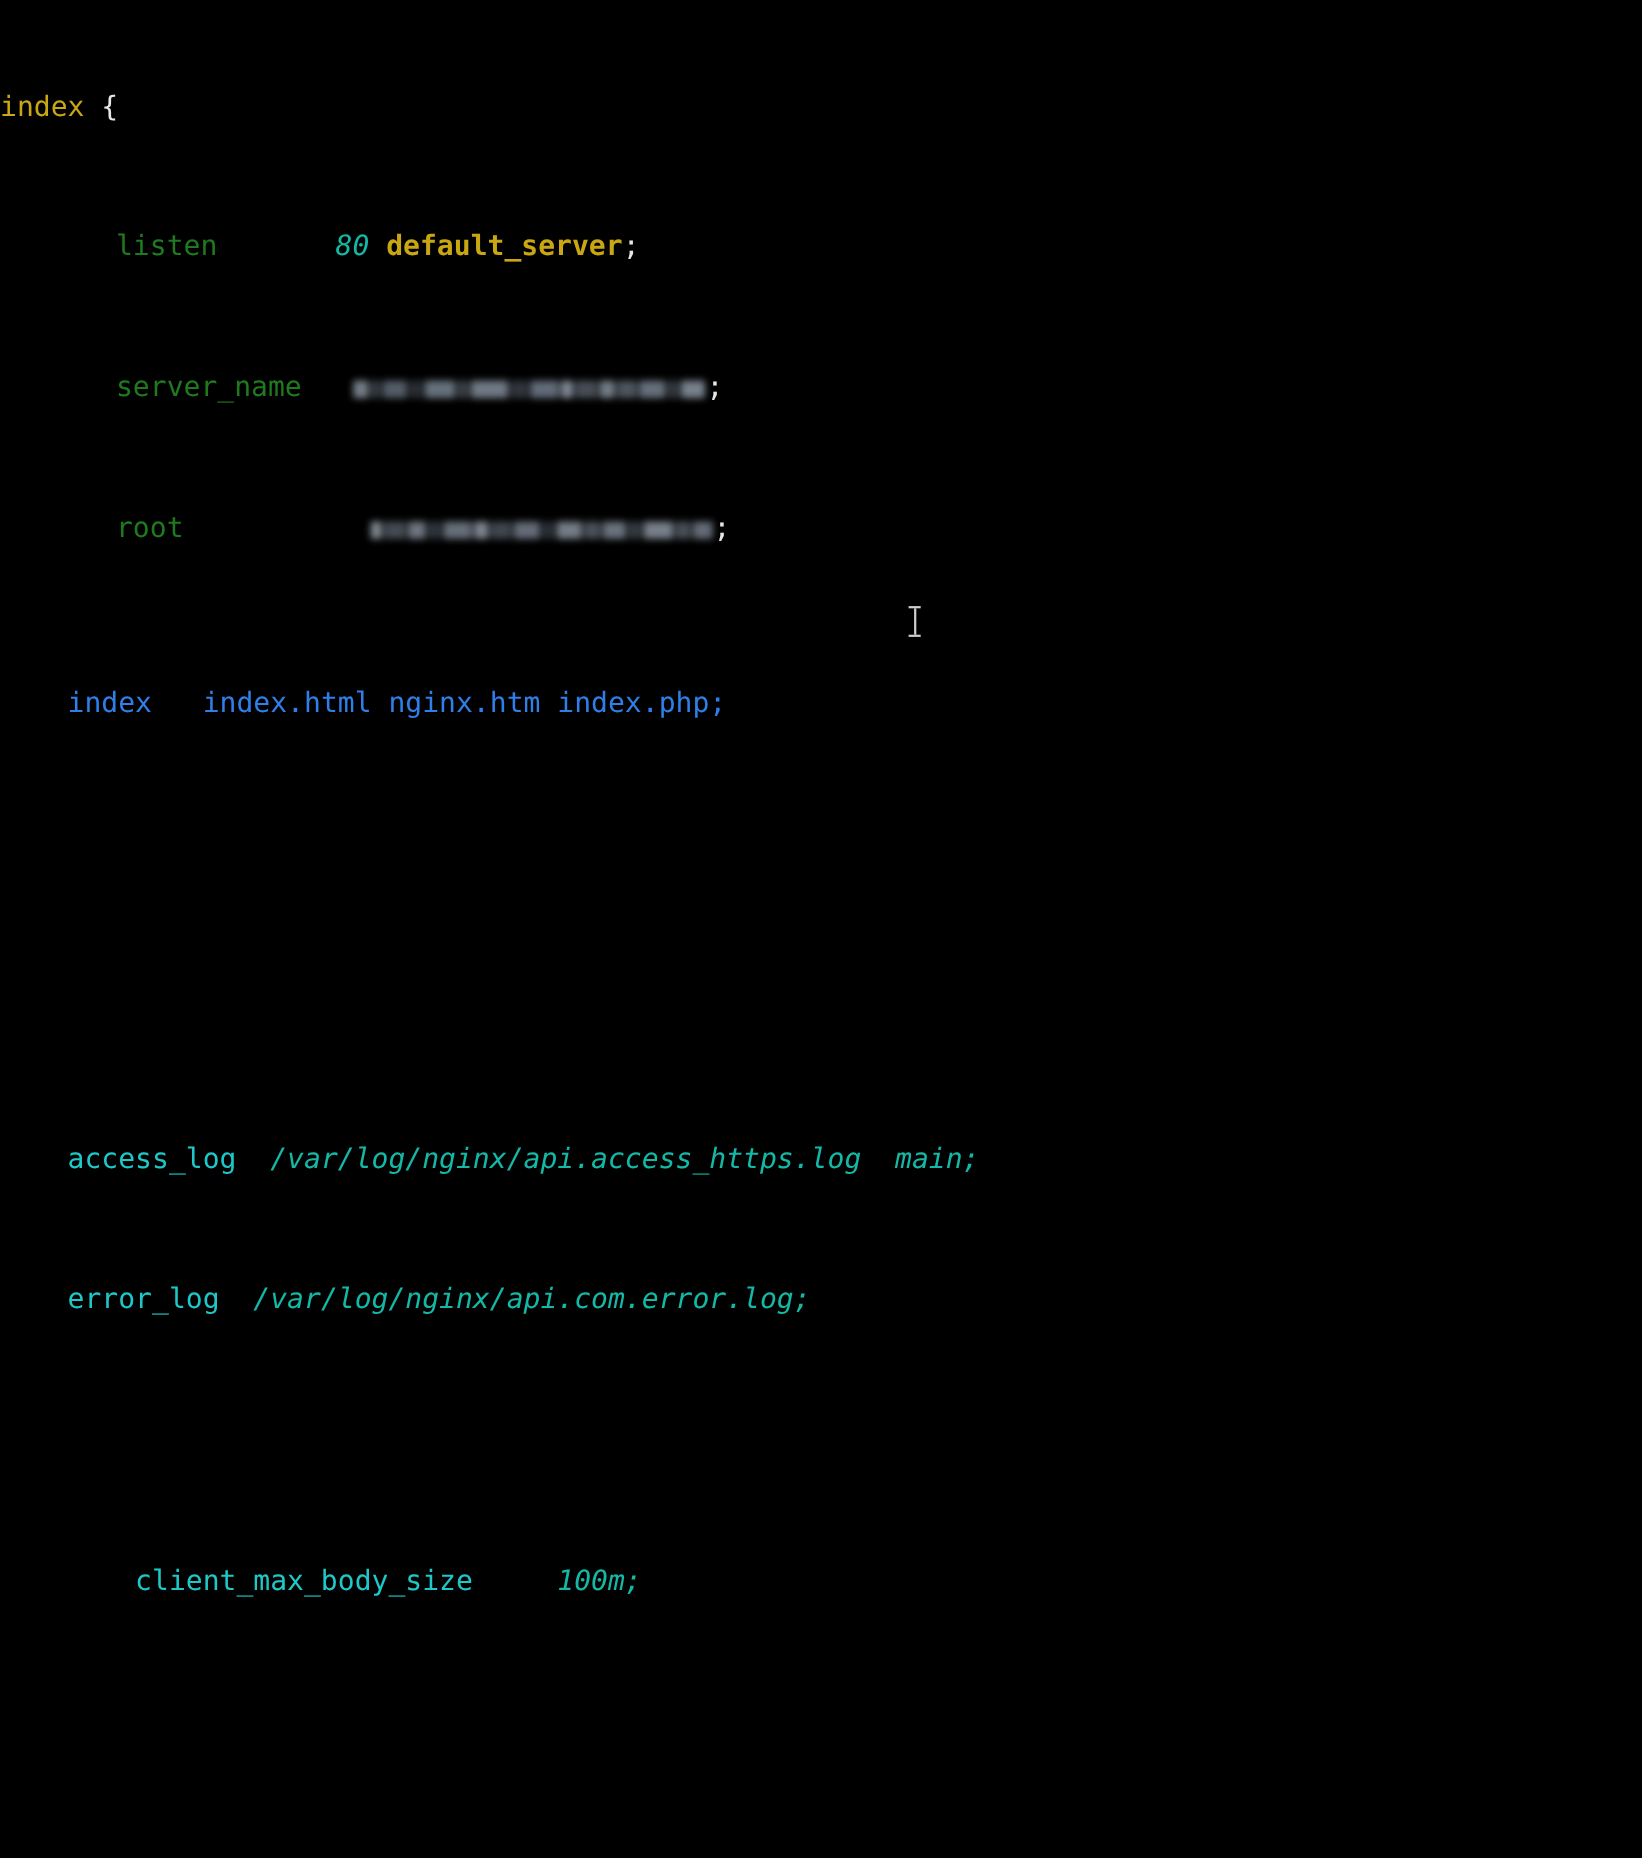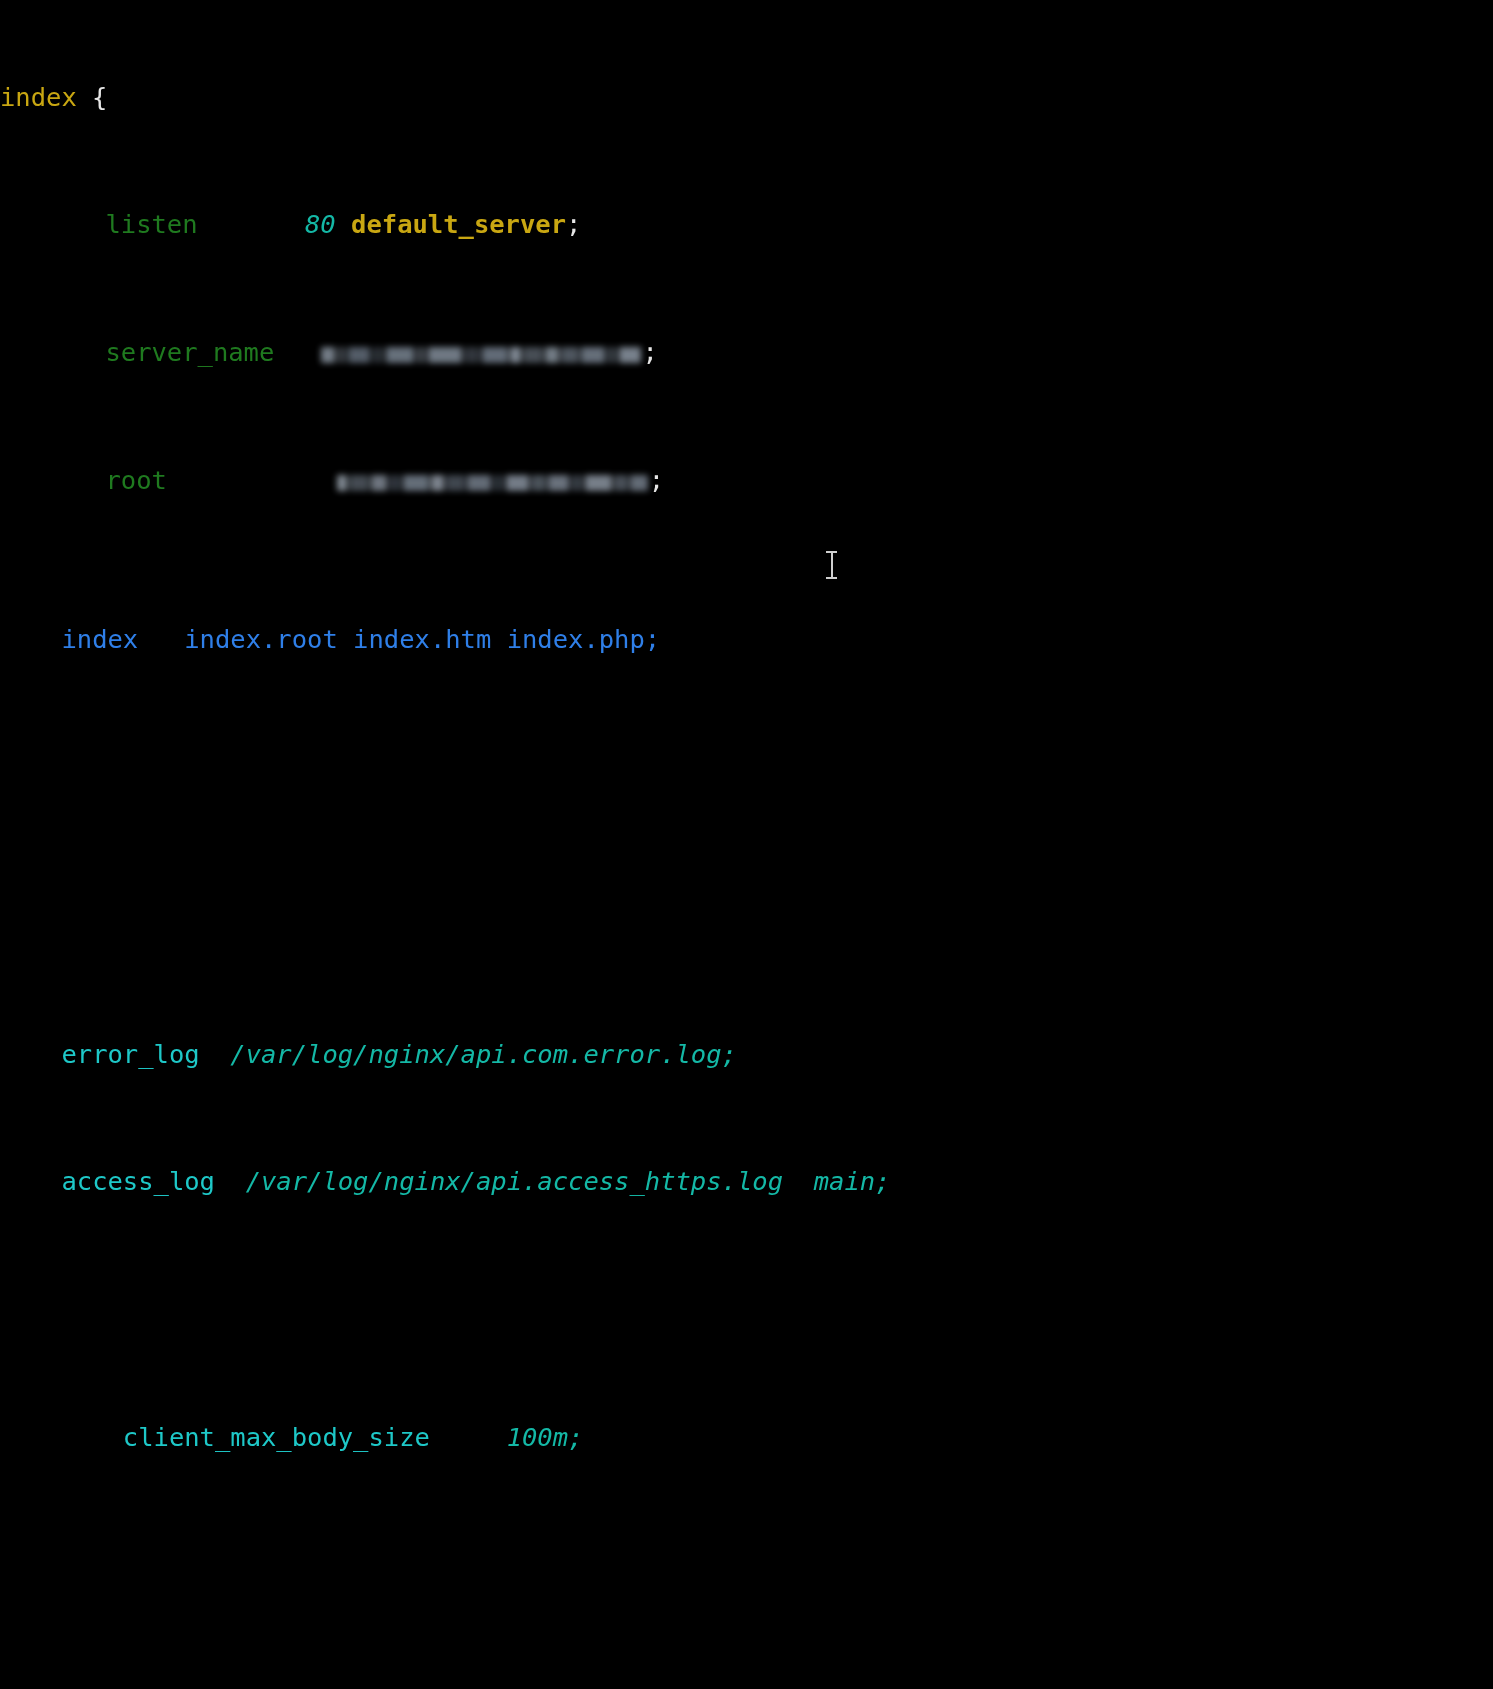--- a/index.html
+++ b/index.html
@@ -98,30 +98,30 @@
 
     <div class="line"><span class="kw-yellow">index</span><span class="punct"> {</span></div>
 
     <div class="line"><span>    </span><span class="kw-green">listen</span><span>       </span><span class="val-white">80</span><span class="val-yellow"> default_server</span><span class="punct">;</span></div>
 
     <div class="line"><span>    </span><span class="kw-green">server_name</span><span>   </span><span class="redacted"><span class="blk" style="width:14px;background:#7d8792"></span><span class="blk" style="width:9px;background:#3d4248"></span><span class="blk" style="width:22px;background:#5a6470"></span><span class="blk" style="width:12px;background:#2d3238"></span><span class="blk" style="width:28px;background:#6f7a86"></span><span class="blk" style="width:10px;background:#43484f"></span><span class="blk" style="width:34px;background:#79838f"></span><span class="blk" style="width:16px;background:#353a41"></span><span class="blk" style="width:26px;background:#6a7481"></span><span class="blk" style="width:11px;background:#8a94a0"></span><span class="blk" style="width:20px;background:#4d545c"></span><span class="blk" style="width:14px;background:#7c8690"></span><span class="blk" style="width:18px;background:#545c66"></span><span class="blk" style="width:24px;background:#6e7884"></span><span class="blk" style="width:10px;background:#3a4047"></span><span class="blk" style="width:22px;background:#828c98"></span></span><span class="punct">;</span></div>
 
     <div class="line"><span>    </span><span class="kw-green">root</span><span>           </span><span class="redacted"><span class="blk" style="width:10px;background:#8b949e"></span><span class="blk" style="width:20px;background:#4a5159"></span><span class="blk" style="width:16px;background:#777f8a"></span><span class="blk" style="width:12px;background:#333941"></span><span class="blk" style="width:26px;background:#6d7783"></span><span class="blk" style="width:13px;background:#878f9a"></span><span class="blk" style="width:19px;background:#454c55"></span><span class="blk" style="width:24px;background:#6b7480"></span><span class="blk" style="width:11px;background:#2e343b"></span><span class="blk" style="width:23px;background:#7e8793"></span><span class="blk" style="width:15px;background:#505861"></span><span class="blk" style="width:21px;background:#727b87"></span><span class="blk" style="width:12px;background:#3a4048"></span><span class="blk" style="width:27px;background:#818a95"></span><span class="blk" style="width:14px;background:#4f565f"></span><span class="blk" style="width:18px;background:#6b7480"></span></span><span class="punct">;</span></div>
 
 
-    <div class="line"><span>    </span><span class="kw-blue">index</span><span class="kw-blue">   index.root index.htm index.php;</span></div>
+    <div class="line"><span>    </span><span class="kw-blue">index</span><span class="kw-blue">   index.html nginx.htm index.php;</span></div>
 
     <div class="line">&nbsp;</div>
 
 
     <div class="line">&nbsp;</div>
 
+    <div class="line"><span>    </span><span class="kw-cyan">access_log</span><span class="val-white">  /var/log/nginx/api.access_https.log  main;</span></div>
+
     <div class="line"><span>    </span><span class="kw-cyan">error_log</span><span class="val-white">  /var/log/nginx/api.com.error.log;</span></div>
-
-    <div class="line"><span>    </span><span class="kw-cyan">access_log</span><span class="val-white">  /var/log/nginx/api.access_https.log  main;</span></div>
 
     <div class="line">&nbsp;</div>
 
     <div class="line"><span>        </span><span class="kw-cyan">client_max_body_size</span><span class="val-white">     100m;</span></div>
 
     
 
     
 
     

